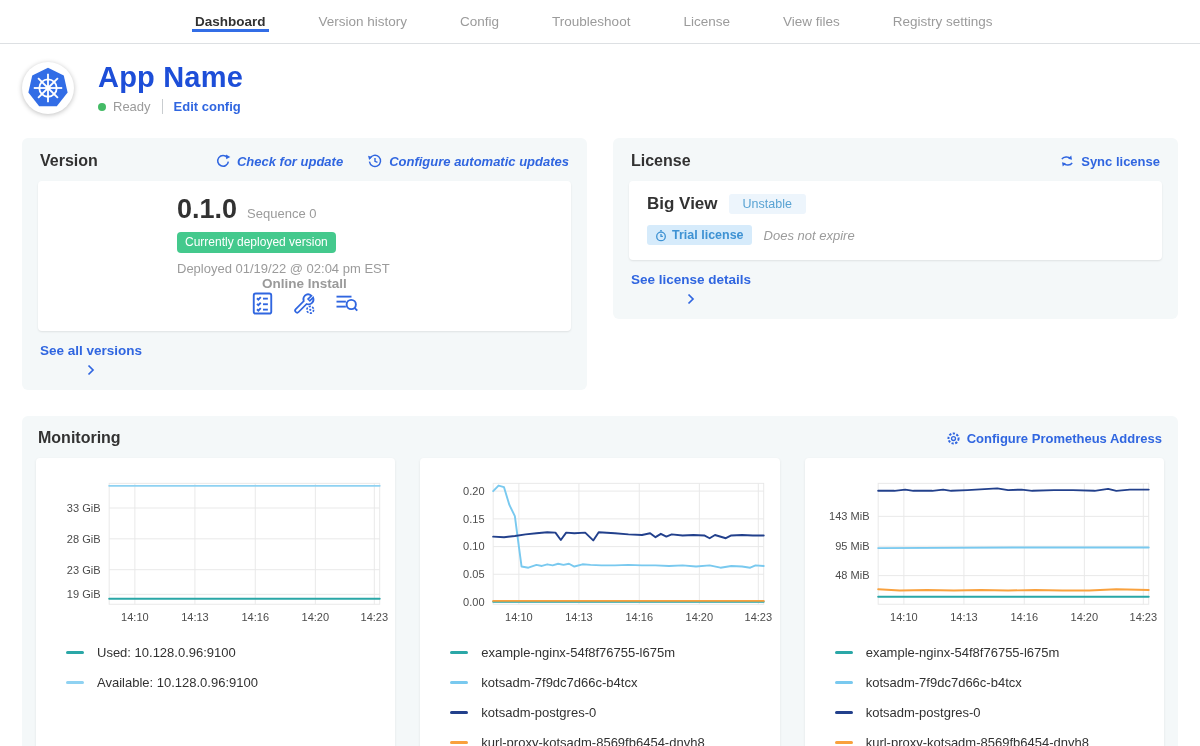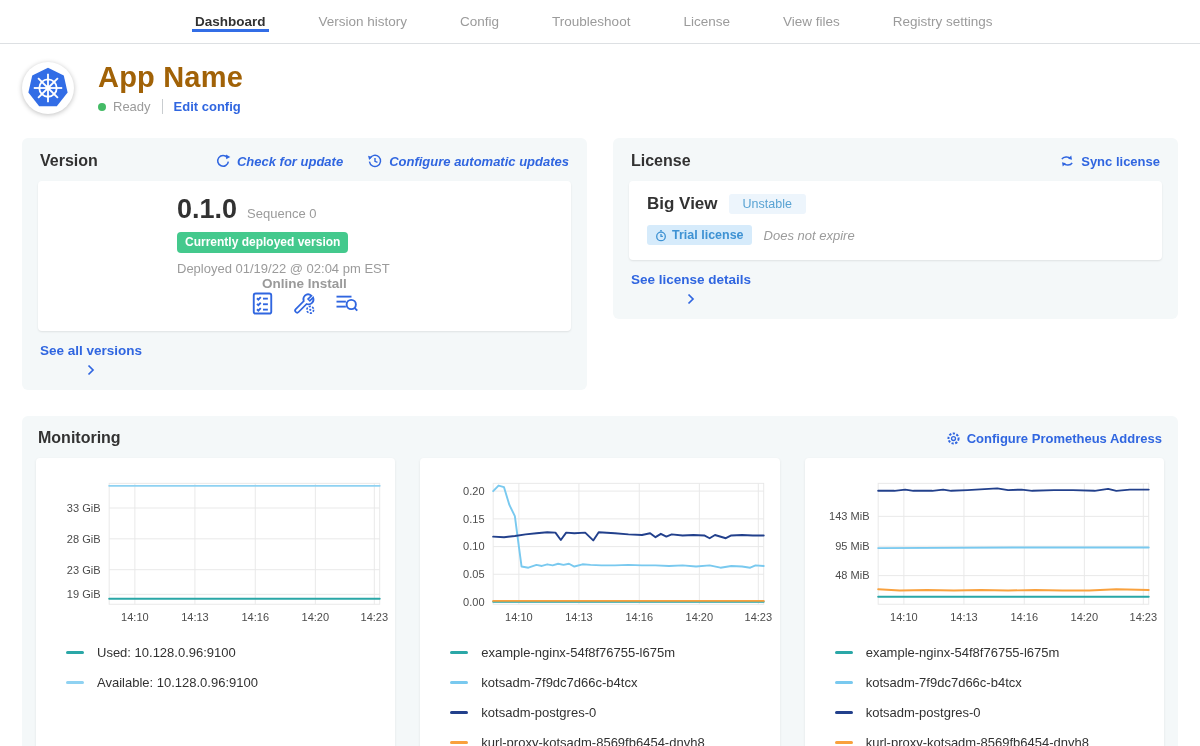--- a/index.html
+++ b/index.html
@@ -15,21 +15,21 @@
   .topnav{ height:44px; border-bottom:1px solid #dde0e3; display:flex; align-items:center; }
   .tabs{ display:flex; gap:47px; margin-left:192px; }
   .tab{ font-size:13.5px; color:var(--gray); display:flex; align-items:center;
         padding:0 3px; cursor:pointer; border-bottom:3px solid transparent; padding-top:3px; }
   .tab.active{ color:var(--dark); font-weight:600; border-bottom-color:var(--underline); }
   
   .app-header{ display:flex; align-items:center; padding:17px 24px 6px 22px; }
   .app-icon-wrap{ width:52px; height:52px; border-radius:50%; background:#fff;
         box-shadow:0 1px 5px rgba(0,0,0,.25); display:flex; align-items:center; justify-content:center; }
   .app-head-text{ margin-left:24px; }
-  .app-title{ font-size:29px; font-weight:800; letter-spacing:.2px; color:#a16207; }
+  .app-title{ font-size:29px; font-weight:800; letter-spacing:.2px; color:#1d4ed8; }
   .app-status-row{ display:flex; align-items:center; margin-top:5px; }
   .status-dot{ width:8px; height:8px; border-radius:50%; background:var(--dot-green); margin-right:7px; }
   .status-text{ font-size:13px; color:var(--gray); }
   .v-divider{ width:1px; height:15px; background:#c9cdd0; margin:0 11px; }
   .link{ color:var(--blue); font-size:13px; font-weight:700; text-decoration:none; cursor:pointer;
          display:inline-flex; align-items:center; gap:6px; }
   
   .cards-row{ display:flex; gap:26px; padding:0 22px; margin-top:18px; align-items:flex-start; }
   .panel{ background:var(--panel); border-radius:6px; padding:14px 16px 14px 16px; }
   .panel-head{ display:flex; align-items:center; justify-content:space-between; padding:0 2px; }
@@ -39,21 +39,21 @@
                margin-top:11px; padding:13px 18px 15px 18px; }
   .col-version{ flex:0 0 565px; }
   .col-license{ flex:1; }
   
   .version-inner{ display:flex; align-items:center;flex-direction:column; }
   .version-left{ width:255px; }
   .version-line1{ display:flex; align-items:baseline; gap:10px; }
   .version-number{ font-size:27px; font-weight:800; }
   .sequence{ font-size:13px; color:var(--gray); }
   .deployed-badge{ display:inline-block; margin-top:7px; background:var(--green); color:#fff;
-                   font-size:12px; font-weight:700; padding:3px 8px 4px; border-radius:4px; }
+                   font-size:12px; font-weight:400; padding:3px 8px 4px; border-radius:4px; }
   .deployed-at{ margin-top:8px; font-size:13px; color:var(--gray); }
   .install-type{ flex:1; text-align:center; font-size:13.5px; font-weight:600; color:#9a9a9a; }
   .version-icons{ display:flex; gap:17px; align-items:center; }
   .see-link{ margin-top:12px; margin-left:2px; font-size:13.5px;flex-direction:column; }
   
   .license-line1{ display:flex; align-items:center; gap:11px; }
   .license-name{ font-size:17px; font-weight:700; }
   .badge-soft{ background:#edf5fc; color:#59a3d3; font-size:12.5px; padding:3px 14px; border-radius:3px; }
   .license-line2{ display:flex; align-items:center; gap:12px; margin-top:11px; }
   .badge-trial{ background:#d6ebfb; color:#3e92d3; font-size:12.5px; font-weight:700;

